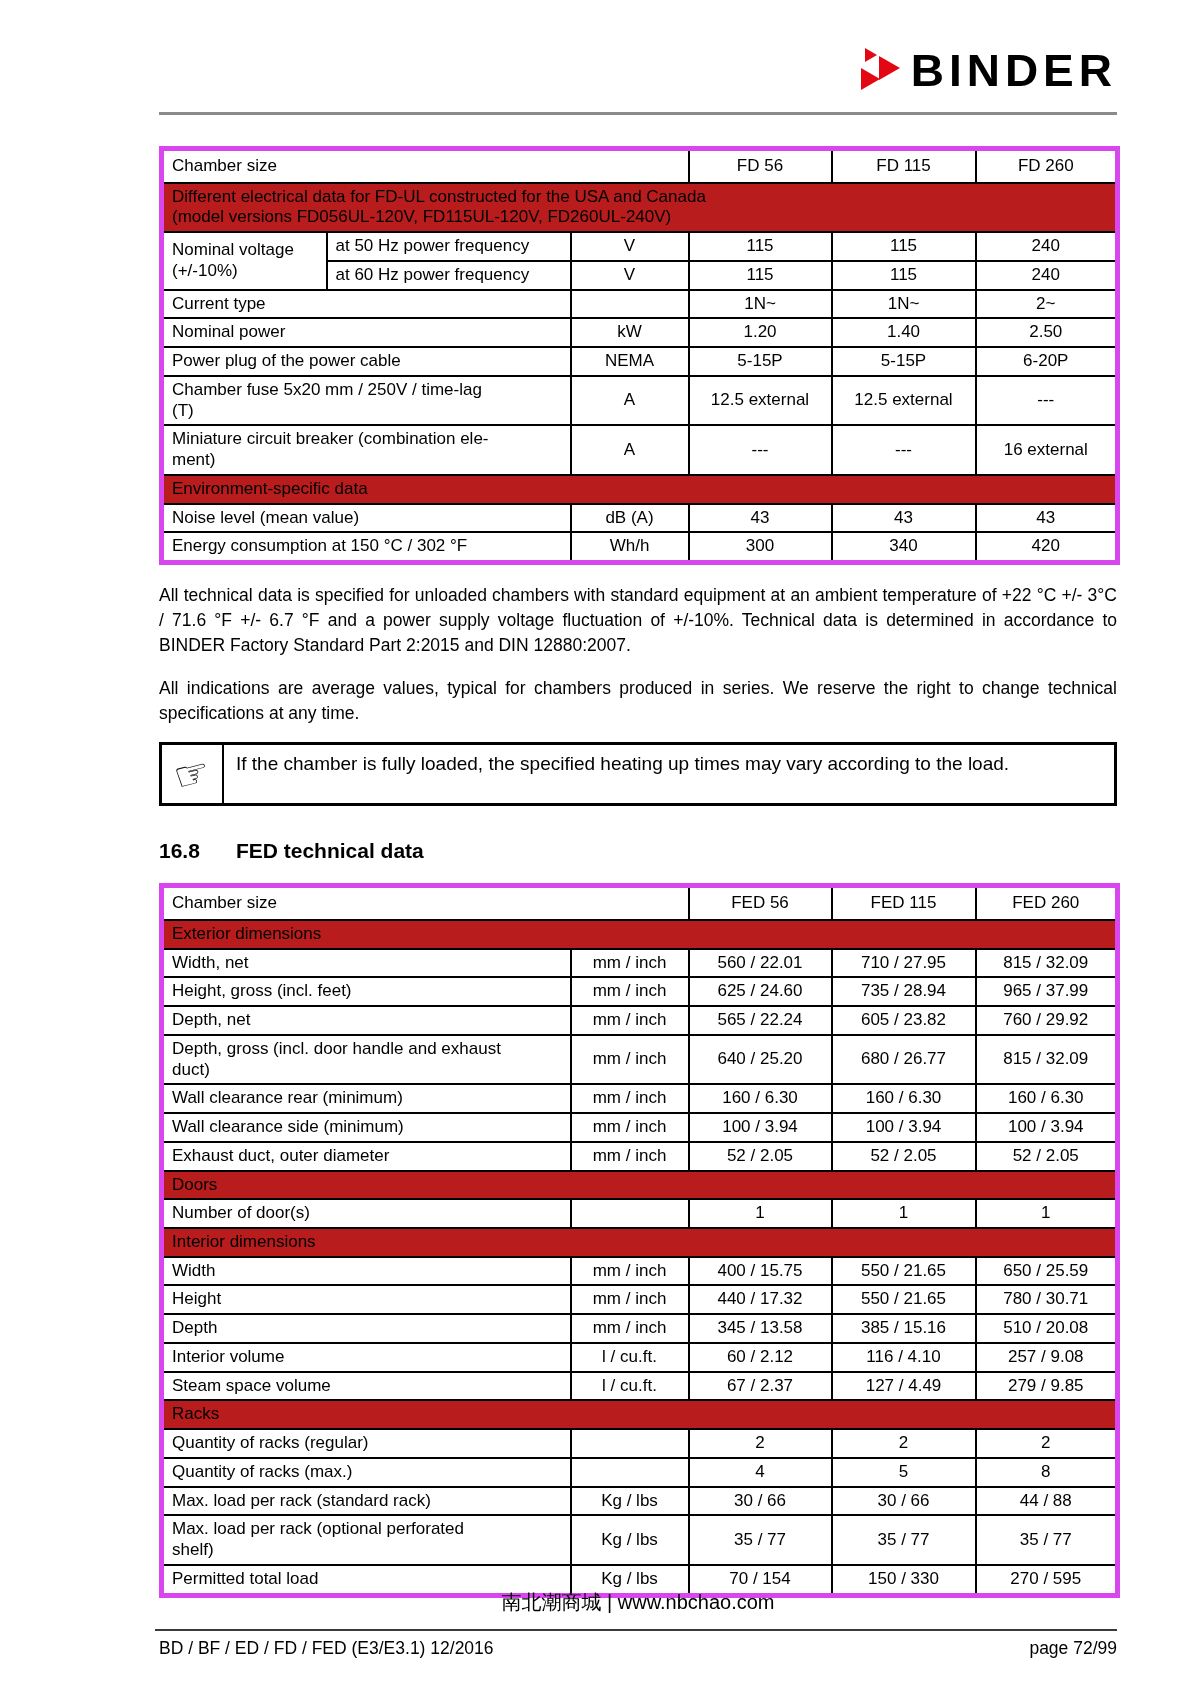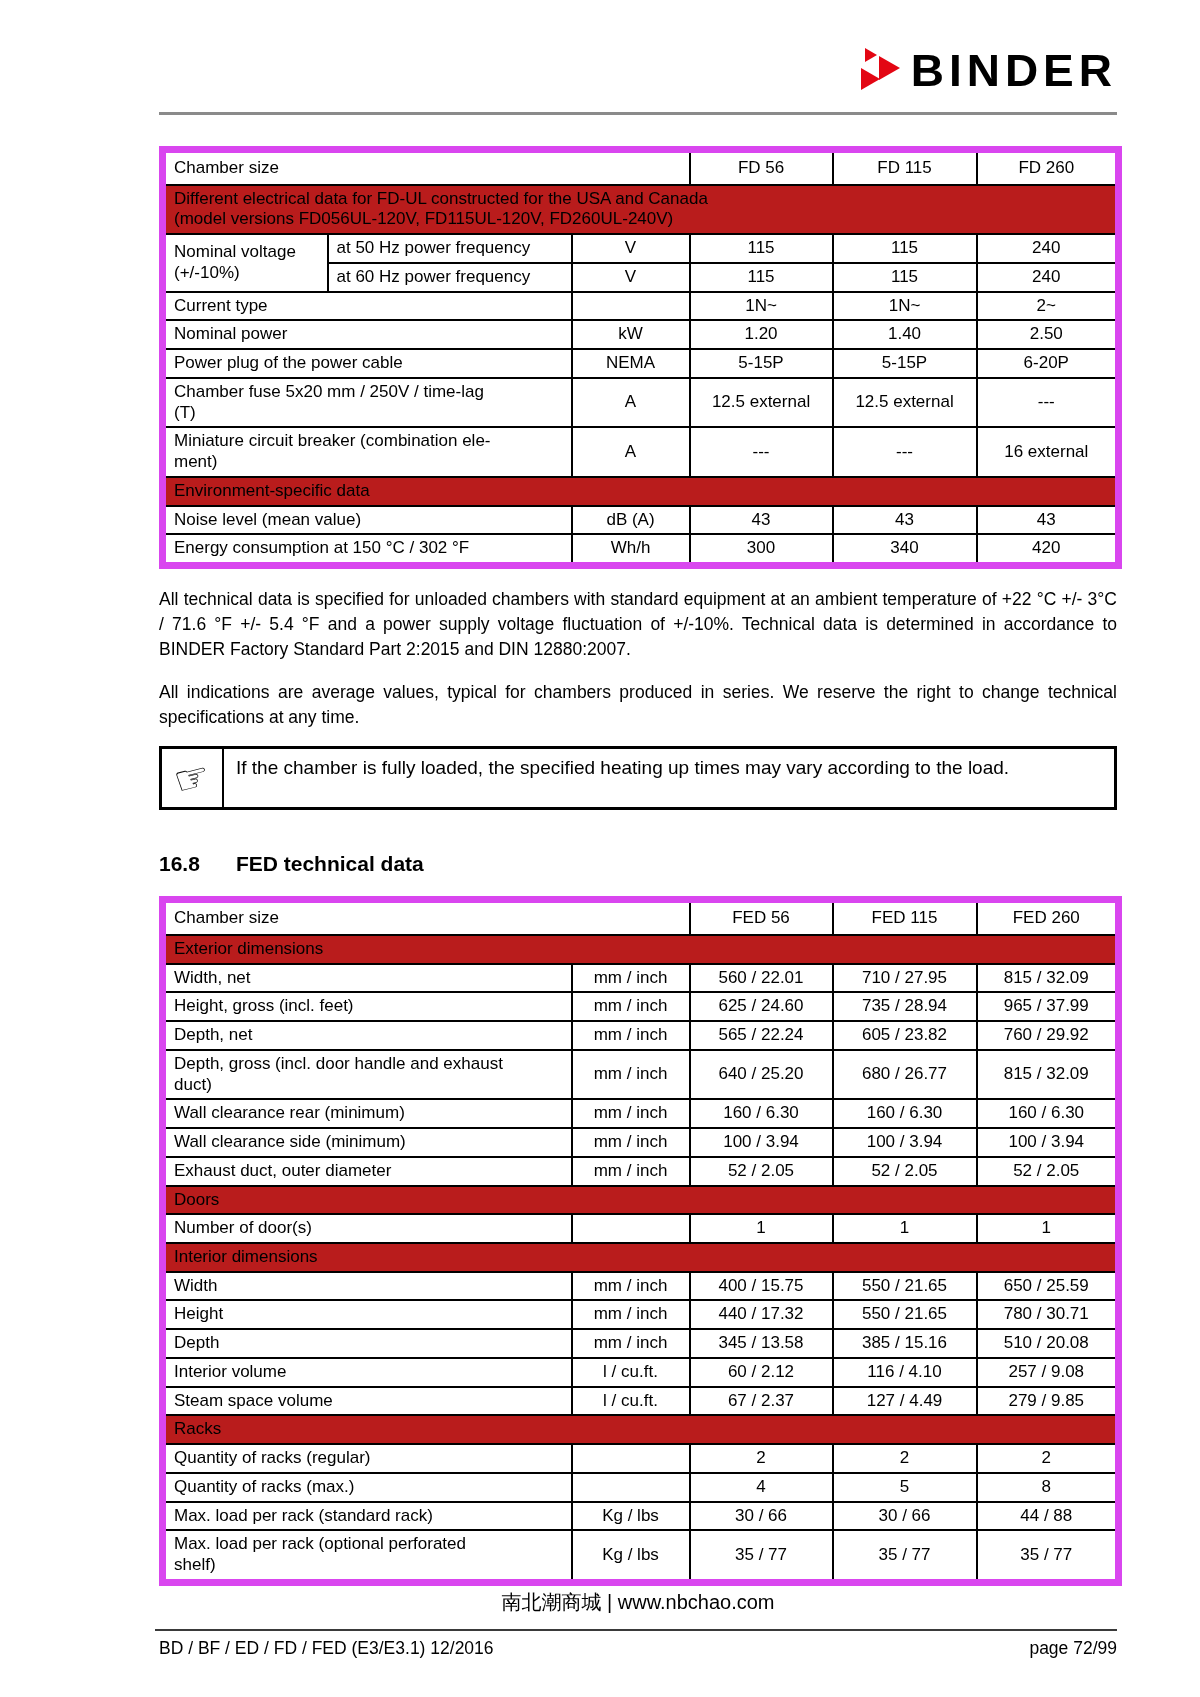--- a/index.html
+++ b/index.html
@@ -10,41 +10,41 @@
   }
   .content{position:absolute;left:159px;top:0;width:958px;}
 
   
   .logo-row{display:flex;justify-content:flex-end;align-items:center;margin-top:44px;height:54px;gap:8px;}
   .logo-mark{width:46px;height:52px;flex:0 0 auto;}
   .brand{font-size:46px;font-weight:bold;letter-spacing:5px;line-height:1;transform:scaleY(.95);}
   .header-rule{border:none;border-top:3px solid #8a8a8a;margin:14px 0 0 0;}
 
   
-  table.t{border-collapse:collapse;table-layout:fixed;width:958px;border:7px solid #d946ef;}
+  table.t{border-collapse:collapse;table-layout:fixed;width:958px;border:5px solid #d946ef;}
   table.t1{margin-top:31px;}
   table.t2{margin-top:20px;}
   .t td{border:2px solid #000;font-size:17px;line-height:1.22;padding:3px 8px;vertical-align:middle;overflow:hidden;}
   .lbl{text-align:left;}
   .ctr{text-align:center;}
   .band{background:#b91c1c;}
   .pre{white-space:pre-line;}
   .hd td{padding-top:5px;padding-bottom:5px;}
 
   
   .para{font-size:17.5px;line-height:25px;text-align:justify;margin:18px 0 0 0;}
 
   
   .note{display:flex;border:3px solid #000;margin-top:16px;height:58px;}
   .note-icon-cell{width:60px;flex:0 0 auto;border-right:2px solid #000;display:flex;align-items:center;justify-content:center;}
   .note-icon{font-family:"DejaVu Sans", sans-serif;font-size:40px;line-height:1;transform:rotate(-14deg);}
   .note-text{padding:7px 12px 0 12px;font-size:19px;line-height:24px;}
 
   
-  .section-heading{margin-top:41px;font-size:21px;font-weight:bold;display:flex;gap:36px;line-height:1.2;}
+  .section-heading{margin-top:32px;font-size:21px;font-weight:bold;display:flex;gap:36px;line-height:1.2;}
 
   
   .footer-site{position:absolute;left:159px;top:1589px;width:958px;text-align:center;font-size:20px;}
   .footer-rule{position:absolute;left:155px;top:1629px;width:962px;border:none;border-top:2px solid #3a3a3a;margin:0;}
   .footer-meta{position:absolute;left:159px;top:1638px;width:958px;display:flex;justify-content:space-between;font-size:17.5px;gap:38px;}
 </style>
 </head>
 <body>
 
 <div class="content">
@@ -145,21 +145,21 @@
     <tr>
       <td class="lbl" colspan="2">Energy consumption at 150 °C / 302 °F</td>
       <td class="ctr">Wh/h</td>
       <td class="ctr">300</td>
       <td class="ctr">340</td>
       <td class="ctr">420</td>
     </tr>
   </tbody>
     </table>
 
-  <p class="para">All technical data is specified for unloaded chambers with standard equipment at an ambient temperature of +22 °C +/- 3°C / 71.6 °F +/- 5.4 °F and a power supply voltage fluctuation of +/-10%. Technical data is determined in accordance to BINDER Factory Standard Part 2:2015 and DIN 12880:2007.</p>
+  <p class="para">All technical data is specified for unloaded chambers with standard equipment at an ambient temperature of +22 °C +/- 3°C / 71.6 °F +/- 6.7 °F and a power supply voltage fluctuation of +/-10%. Technical data is determined in accordance to BINDER Factory Standard Part 2:2015 and DIN 12880:2007.</p>
   <p class="para">All indications are average values, typical for chambers produced in series. We reserve the right to change technical specifications at any time.</p>
 
   <div class="note">
     <div class="note-icon-cell">
       <span class="note-icon">☞</span>
     </div>
     <div class="note-text">If the chamber is fully loaded, the specified heating up times may vary according to the load.</div>
   </div>
 
   <div class="section-heading">
@@ -308,20 +308,27 @@
       <td class="ctr">44 / 88</td>
     </tr>
     <tr>
       <td class="lbl pre">Max. load per rack (optional perforated
 shelf)</td>
       <td class="ctr">Kg / lbs</td>
       <td class="ctr">35 / 77</td>
       <td class="ctr">35 / 77</td>
       <td class="ctr">35 / 77</td>
     </tr>
+    <tr>
+      <td class="lbl">Permitted total load</td>
+      <td class="ctr">Kg / lbs</td>
+      <td class="ctr">70 / 154</td>
+      <td class="ctr">150 / 330</td>
+      <td class="ctr">270 / 595</td>
+    </tr>
   </tbody>
     </table>
 
 </div>
 
 <div class="footer-site">南北潮商城 | www.nbchao.com</div>
 <hr class="footer-rule">
 <div class="footer-meta">
   <span>BD / BF / ED / FD / FED (E3/E3.1) 12/2016</span>
   <span>page 72/99</span>

